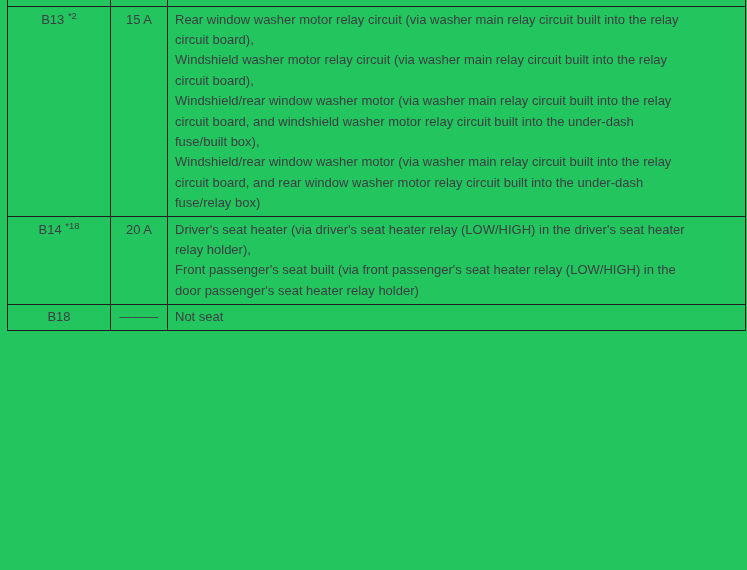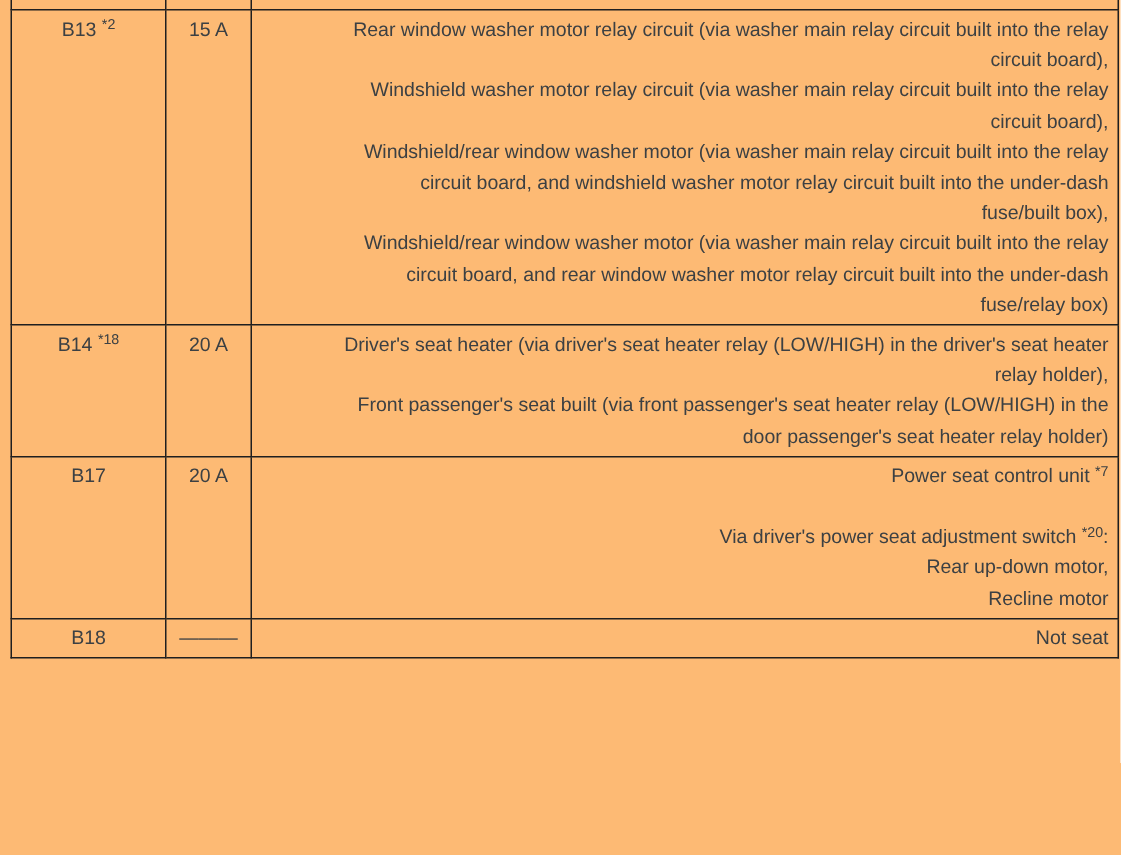--- a/index.html
+++ b/index.html
@@ -1,39 +1,38 @@
 <!DOCTYPE html>
 <html><head>
 <meta charset="utf-8">
 <style>
   html, body { margin: 0; padding: 0; background: #ffffff; }
   .canvas {
     width: 747px; height: 570px;
     position: relative; overflow: hidden;
-    background: #fdba74;
+    background: #22c55e;
     font-family: "Liberation Sans", sans-serif;
   }
   table.fuse-table {
     border-collapse: collapse;
     table-layout: fixed;
     position: absolute;
     left: 7px; top: 0;
     width: 738px;
     font-size: 13px;
     color: #3c4043;
   }
   col.c-fuse { width: 103px; }
   col.c-amp  { width: 57px; }
   col.c-desc { width: 578px; }
   td {
     border: 1.4px solid #1f1f1f;
     vertical-align: top;
     padding: 0;
     line-height: 20.4px;
-    text-align: right;
   }
   tr.partial td { height: 6px; border-top: none; }
   td.fuse, td.amp { text-align: center; padding-top: 2.5px; }
   td.desc { padding: 2.5px 6px 2.5px 7px; }
   .line { line-height: 20.4px; white-space: nowrap; }
   sup.fn {
     font-size: 9.5px;
     line-height: 0;
     vertical-align: baseline;
     position: relative;
@@ -76,31 +75,20 @@
           <td class="fuse"><span>B14</span> <sup class="fn">*18</sup></td>
           <td class="amp">20 A</td>
           <td class="desc">
             <div class="line">Driver's seat heater (via driver's seat heater relay (LOW/HIGH) in the driver's seat heater</div>
             <div class="line">relay holder),</div>
             <div class="line">Front passenger's seat built (via front passenger's seat heater relay (LOW/HIGH) in the</div>
             <div class="line">door passenger's seat heater relay holder)</div>
           </td>
         </tr>
         <tr>
-          <td class="fuse"><span>B17</span></td>
-          <td class="amp">20 A</td>
-          <td class="desc">
-            <div class="line">Power seat control unit <sup class="fn">*7</sup></div>
-            <div class="line">&nbsp;</div>
-            <div class="line">Via driver's power seat adjustment switch <sup class="fn">*20</sup>:</div>
-            <div class="line">Rear up-down motor,</div>
-            <div class="line">Recline motor</div>
-          </td>
-        </tr>
-        <tr>
           <td class="fuse"><span>B18</span></td>
           <td class="amp">———</td>
           <td class="desc">
             <div class="line">Not seat</div>
           </td>
         </tr>
       </tbody>
   </table>
 </div>
 

